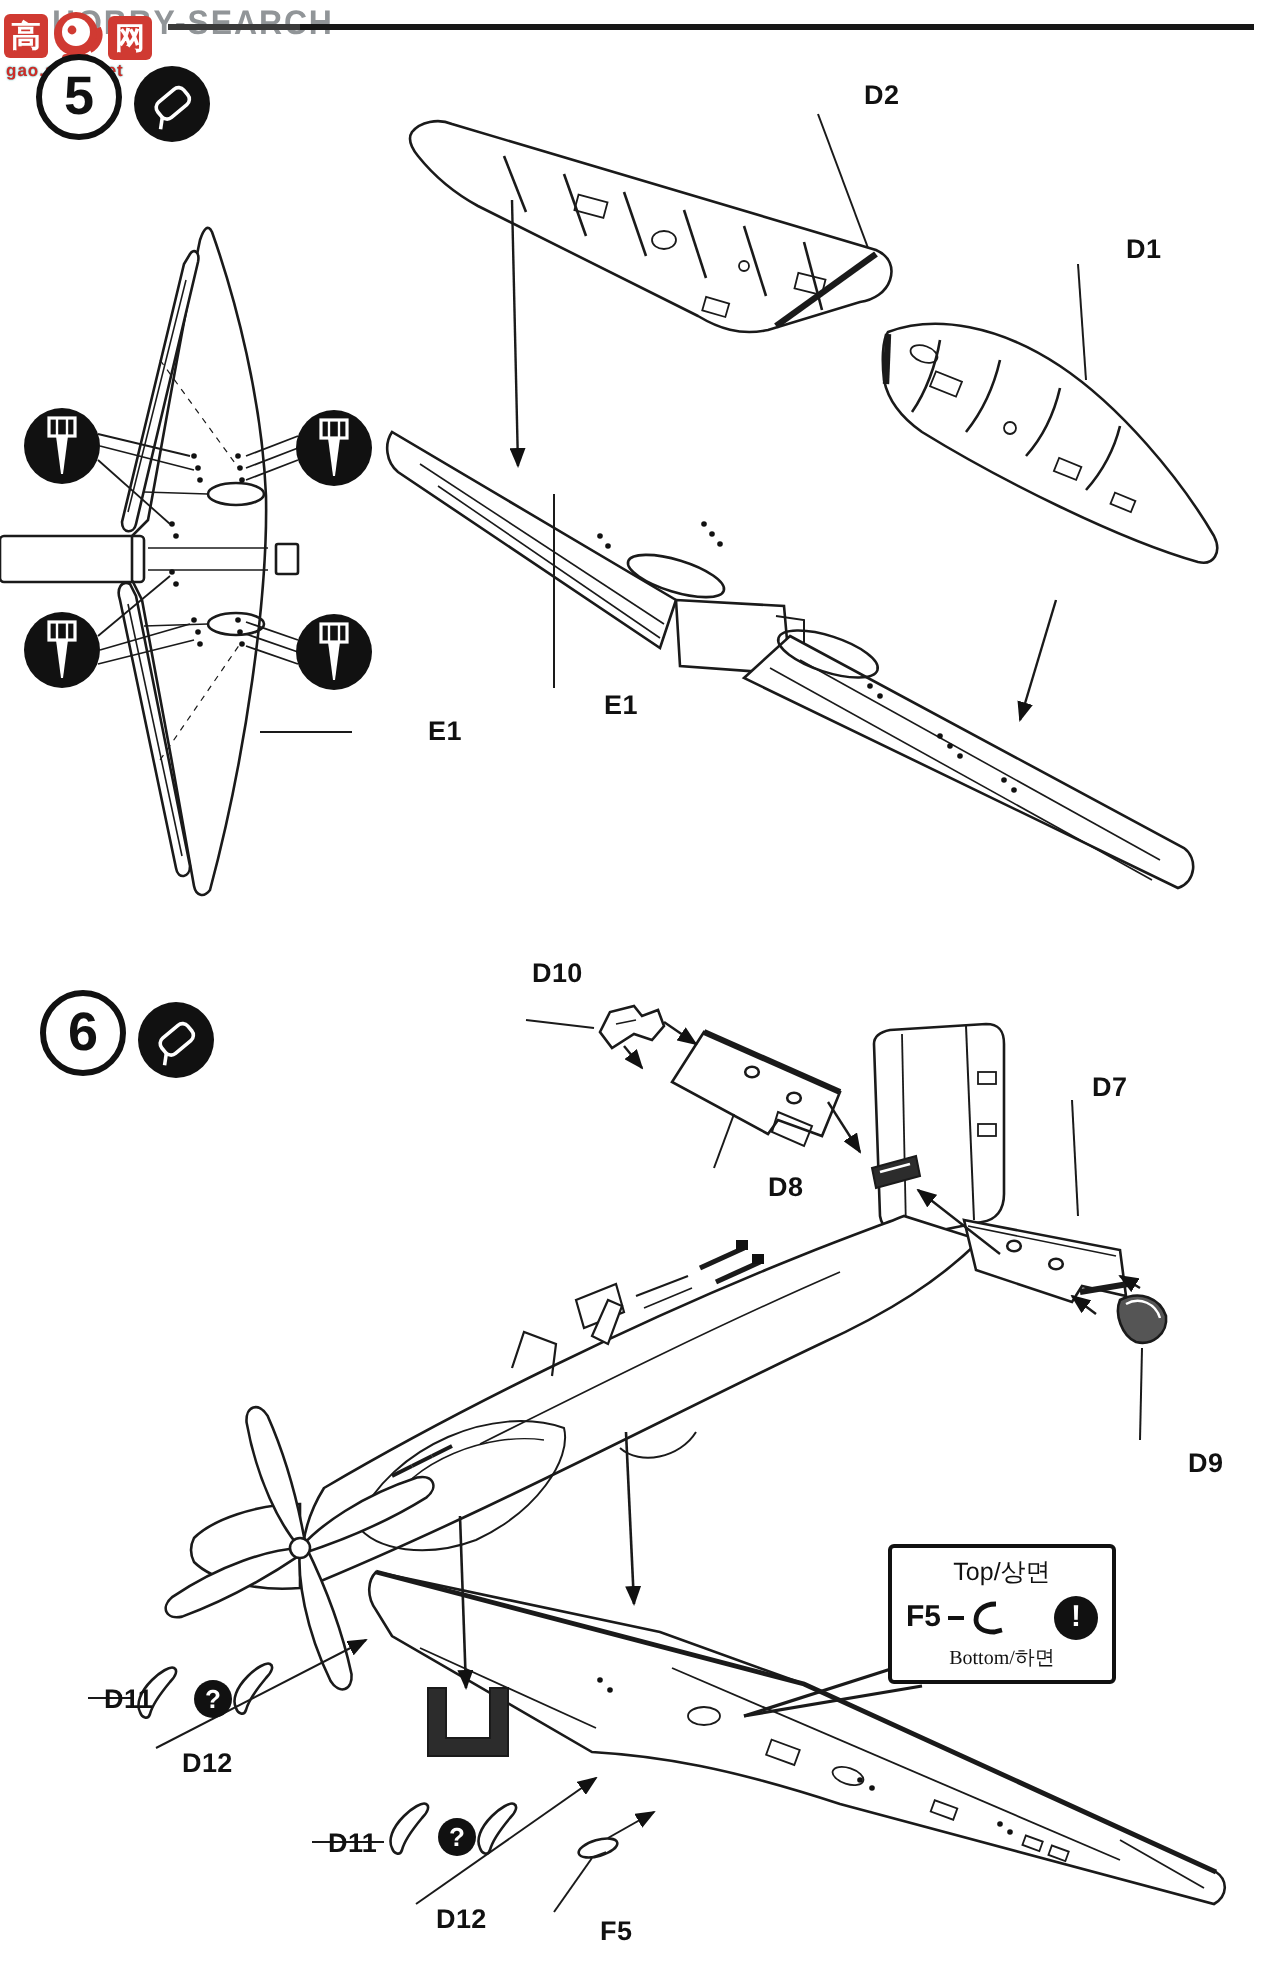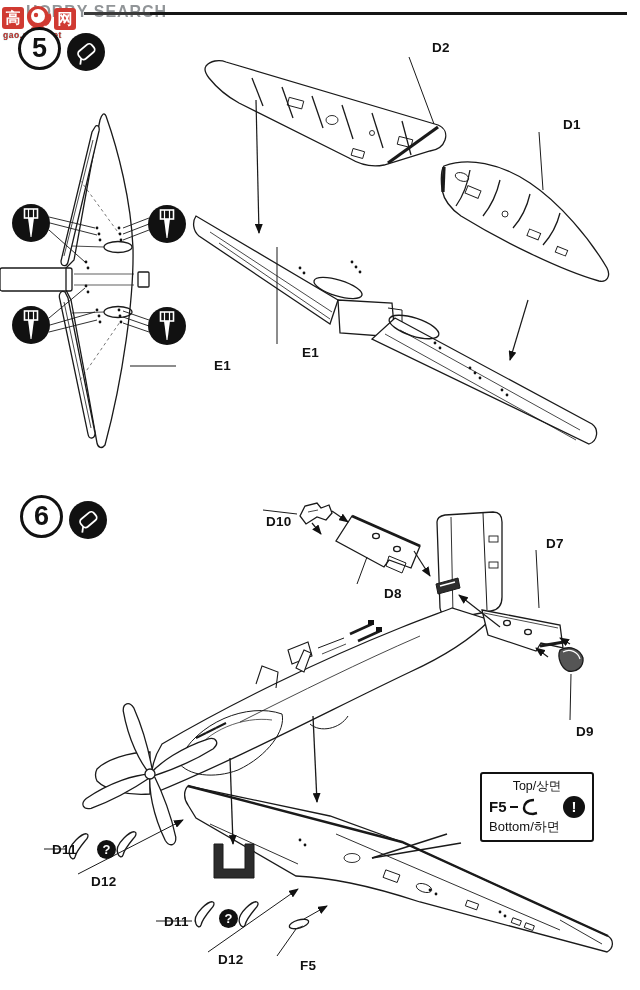--- a/index.html
+++ b/index.html
@@ -28,23 +28,23 @@
   
   .label{position:absolute;font-size:13.5px;font-weight:bold;color:#111;letter-spacing:.2px;z-index:6;white-space:nowrap;padding-left:36px;}
 
   
   .qmark{position:absolute;width:19px;height:19px;border-radius:50%;background:#111;color:#fff;
          font-size:13px;font-weight:bold;display:flex;align-items:center;justify-content:center;z-index:6;}
 
   
   .callout{position:absolute;left:444px;top:772px;width:114px;height:70px;border:2.4px solid #111;
            border-radius:3px;background:#fff;z-index:6;display:flex;flex-direction:column;
-           justify-content:space-between;padding:4px 7px;box-sizing:border-box;margin-left:36px;}
+           justify-content:space-between;padding:4px 7px;box-sizing:border-box;}
   .co-top{font-size:12.5px;text-align:center;}
-  .co-bottom{font-size:13px;}
+  .co-bottom{font-size:10px;text-align:center;font-family:Liberation Serif, serif;}
   .co-mid{display:flex;align-items:center;gap:3px;}
   .co-part{font-size:15px;font-weight:bold;}
   .co-dash{width:8px;height:2px;background:#111;display:inline-block;}
   .excl{width:22px;height:22px;border-radius:50%;background:#111;color:#fff;font-size:15px;
         font-weight:bold;display:flex;align-items:center;justify-content:center;margin-left:auto;}
 </style>
 </head>
 <body>
 
 <div class="page">
@@ -397,24 +397,24 @@
         <path d="M5,15 L0.5,19" stroke="#fff" stroke-width="1.8"></path>
       </g>
     </svg>
   </div>
 
   <div class="label" style="left:396px;top:40px">D2</div>
   <div class="label" style="left:527px;top:117px">D1</div>
   <div class="label" style="left:266px;top:345px">E1</div>
   <div class="label" style="left:178px;top:358px">E1</div>
 
-  <div class="label" style="left:230px;top:514px">D10</div>
+  <div class="label" style="left:230px;top:479px">D10</div>
   <div class="label" style="left:348px;top:586px">D8</div>
   <div class="label" style="left:510px;top:536px">D7</div>
-  <div class="label" style="left:540px;top:724px">D9</div>
+  <div class="label" style="left:558px;top:724px">D9</div>
   <div class="label" style="left:16px;top:842px">D11</div>
   <div class="label" style="left:55px;top:874px">D12</div>
   <div class="label" style="left:128px;top:914px">D11</div>
   <div class="label" style="left:182px;top:952px">D12</div>
   <div class="label" style="left:264px;top:958px">F5</div>
 
   <div class="qmark" style="left:97px;top:840px">
     <span>?</span>
   </div>
   <div class="qmark" style="left:219px;top:909px">

